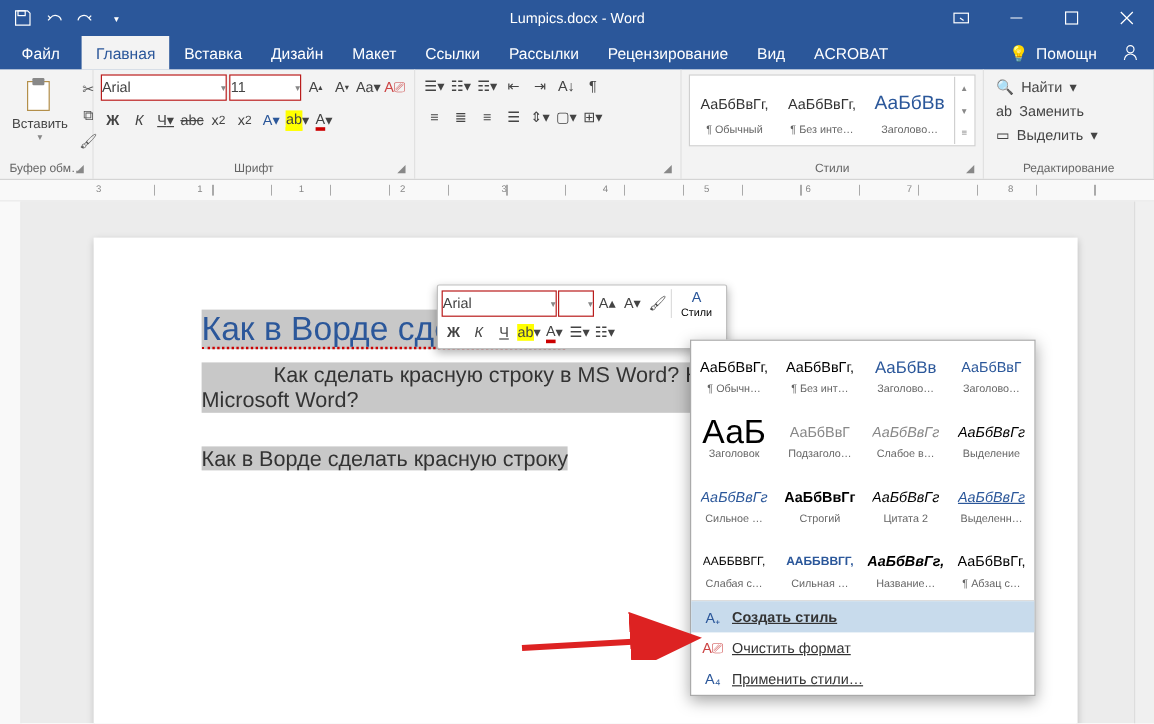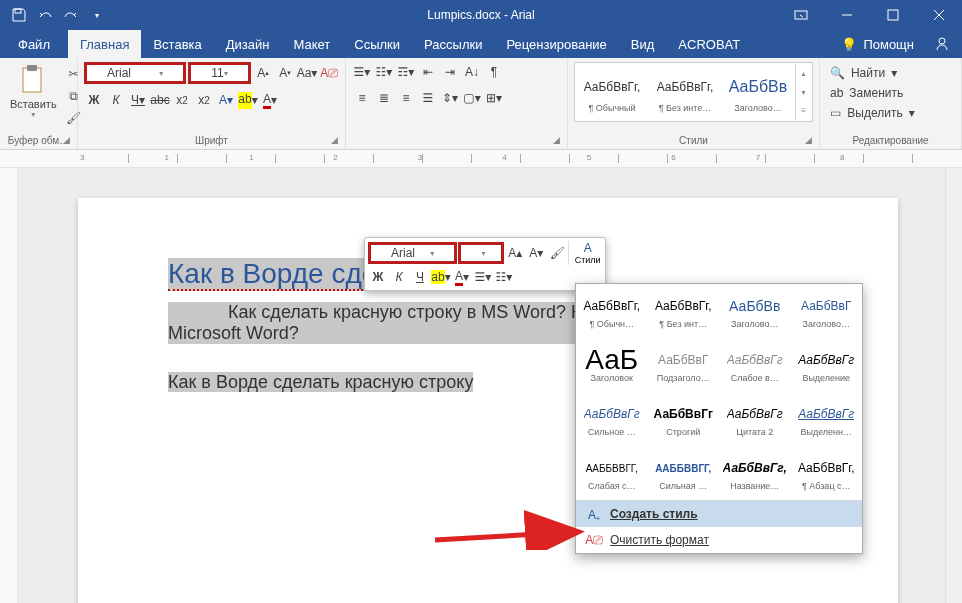--- a/index.html
+++ b/index.html
@@ -28,21 +28,21 @@
 .group-content { flex: 1; display: flex; align-items: flex-start; gap: 2px; }
 .launcher { position: absolute; right: 2px; bottom: 2px; width: 12px; height: 12px; font-size: 9px; color: #888; }
 
 .big-btn { display: flex; flex-direction: column; align-items: center; justify-content: center; padding: 2px 4px; }
 .big-btn .lbl { font-size: 11px; color: #444; margin-top: 2px; }
 
 .btn-col { display: flex; flex-direction: column; gap: 2px; padding-top: 2px; }
 .tiny-btn { width: 22px; height: 20px; display: flex; align-items: center; justify-content: center; color: #555; }
 
 .font-row { display: flex; gap: 2px; align-items: center; margin-bottom: 4px; }
-.combo { height: 22px; border: 3px solid #b91c1c; background: #fff; display: flex; align-items: center; padding: 0 20px; font-size: 12px; color: #444; }
+.combo { height: 22px; border: 1px solid #b91c1c; background: #fff; display: flex; align-items: center; padding: 0 0; font-size: 12px; color: #444; }
 .combo .arrow { margin-left: auto; font-size: 8px; color: #888; }
 
 .sm-btn { min-width: 20px; height: 20px; display: flex; align-items: center; justify-content: center; color: #444; font-size: 12px; }
 
 
 .styles-gallery { display: flex; gap: 1px; background: #fff; border: 1px solid #d0d0d0; padding: 1px; }
 .style-item { width: 72px; height: 56px; border: 1px solid transparent; display: flex; flex-direction: column; align-items: center; justify-content: center; }
 .style-preview { font-size: 12px; color: #333; height: 32px; display: flex; align-items: center; }
 .style-name { font-size: 9px; color: #666; }
 .style-more { width: 16px; display: flex; flex-direction: column; border-left: 1px solid #d0d0d0; }
@@ -102,21 +102,21 @@
           <path d="M4 7a5 5 0 0 1 9 2M4 7l-2-2m2 2l-2 2" fill="none" stroke="#fff"></path>
         </svg>
       </div>
     <div class="qat-btn">
         <svg width="14" height="14" viewBox="0 0 14 14">
           <path d="M10 7a5 5 0 0 0-9 2M10 7l2-2m-2 2l2 2" fill="none" stroke="#fff"></path>
         </svg>
       </div>
     <div class="qat-btn" style="font-size:8px;">▾</div>
   </div>
-  <div class="title-text">Lumpics.docx - Arial</div>
+  <div class="title-text">Lumpics.docx - Word</div>
   <div class="win-controls">
     <div class="win-btn">
         <svg width="14" height="10">
           <rect x="1" y="1" width="12" height="8" fill="none" stroke="#fff"></rect>
           <path d="M6 5l3 2" stroke="#fff"></path>
         </svg>
       </div>
     <div class="win-btn">
         <svg width="12" height="12">
           <path d="M1 6h10" stroke="#fff"></path>
@@ -413,20 +413,24 @@
     </div>
   <div class="popup-actions">
     <div class="popup-action hover">
       <span class="ic" style="color:#2b579a;">A₊</span>
       <span style="text-decoration:underline;font-weight:bold;">Создать стиль</span>
     </div>
     <div class="popup-action">
       <span class="ic" style="color:#c44;">A⎚</span>
       <span style="text-decoration:underline;">Очистить формат</span>
     </div>
+    <div class="popup-action">
+      <span class="ic" style="color:#2b579a;">A₄</span>
+      <span style="text-decoration:underline;">Применить стили…</span>
+    </div>
   </div>
 </div>
 
 <svg class="arrow-annot" width="160" height="40">
   <defs>
       <marker id="ah" markerWidth="12" markerHeight="12" refX="10" refY="5" orient="auto">
         <path d="M0 0L12 5L0 10z" fill="#d22"></path>
       </marker>
     </defs>
   <line x1="5" y1="30" x2="145" y2="22" stroke="#d22" stroke-width="5" marker-end="url(#ah)"></line>

